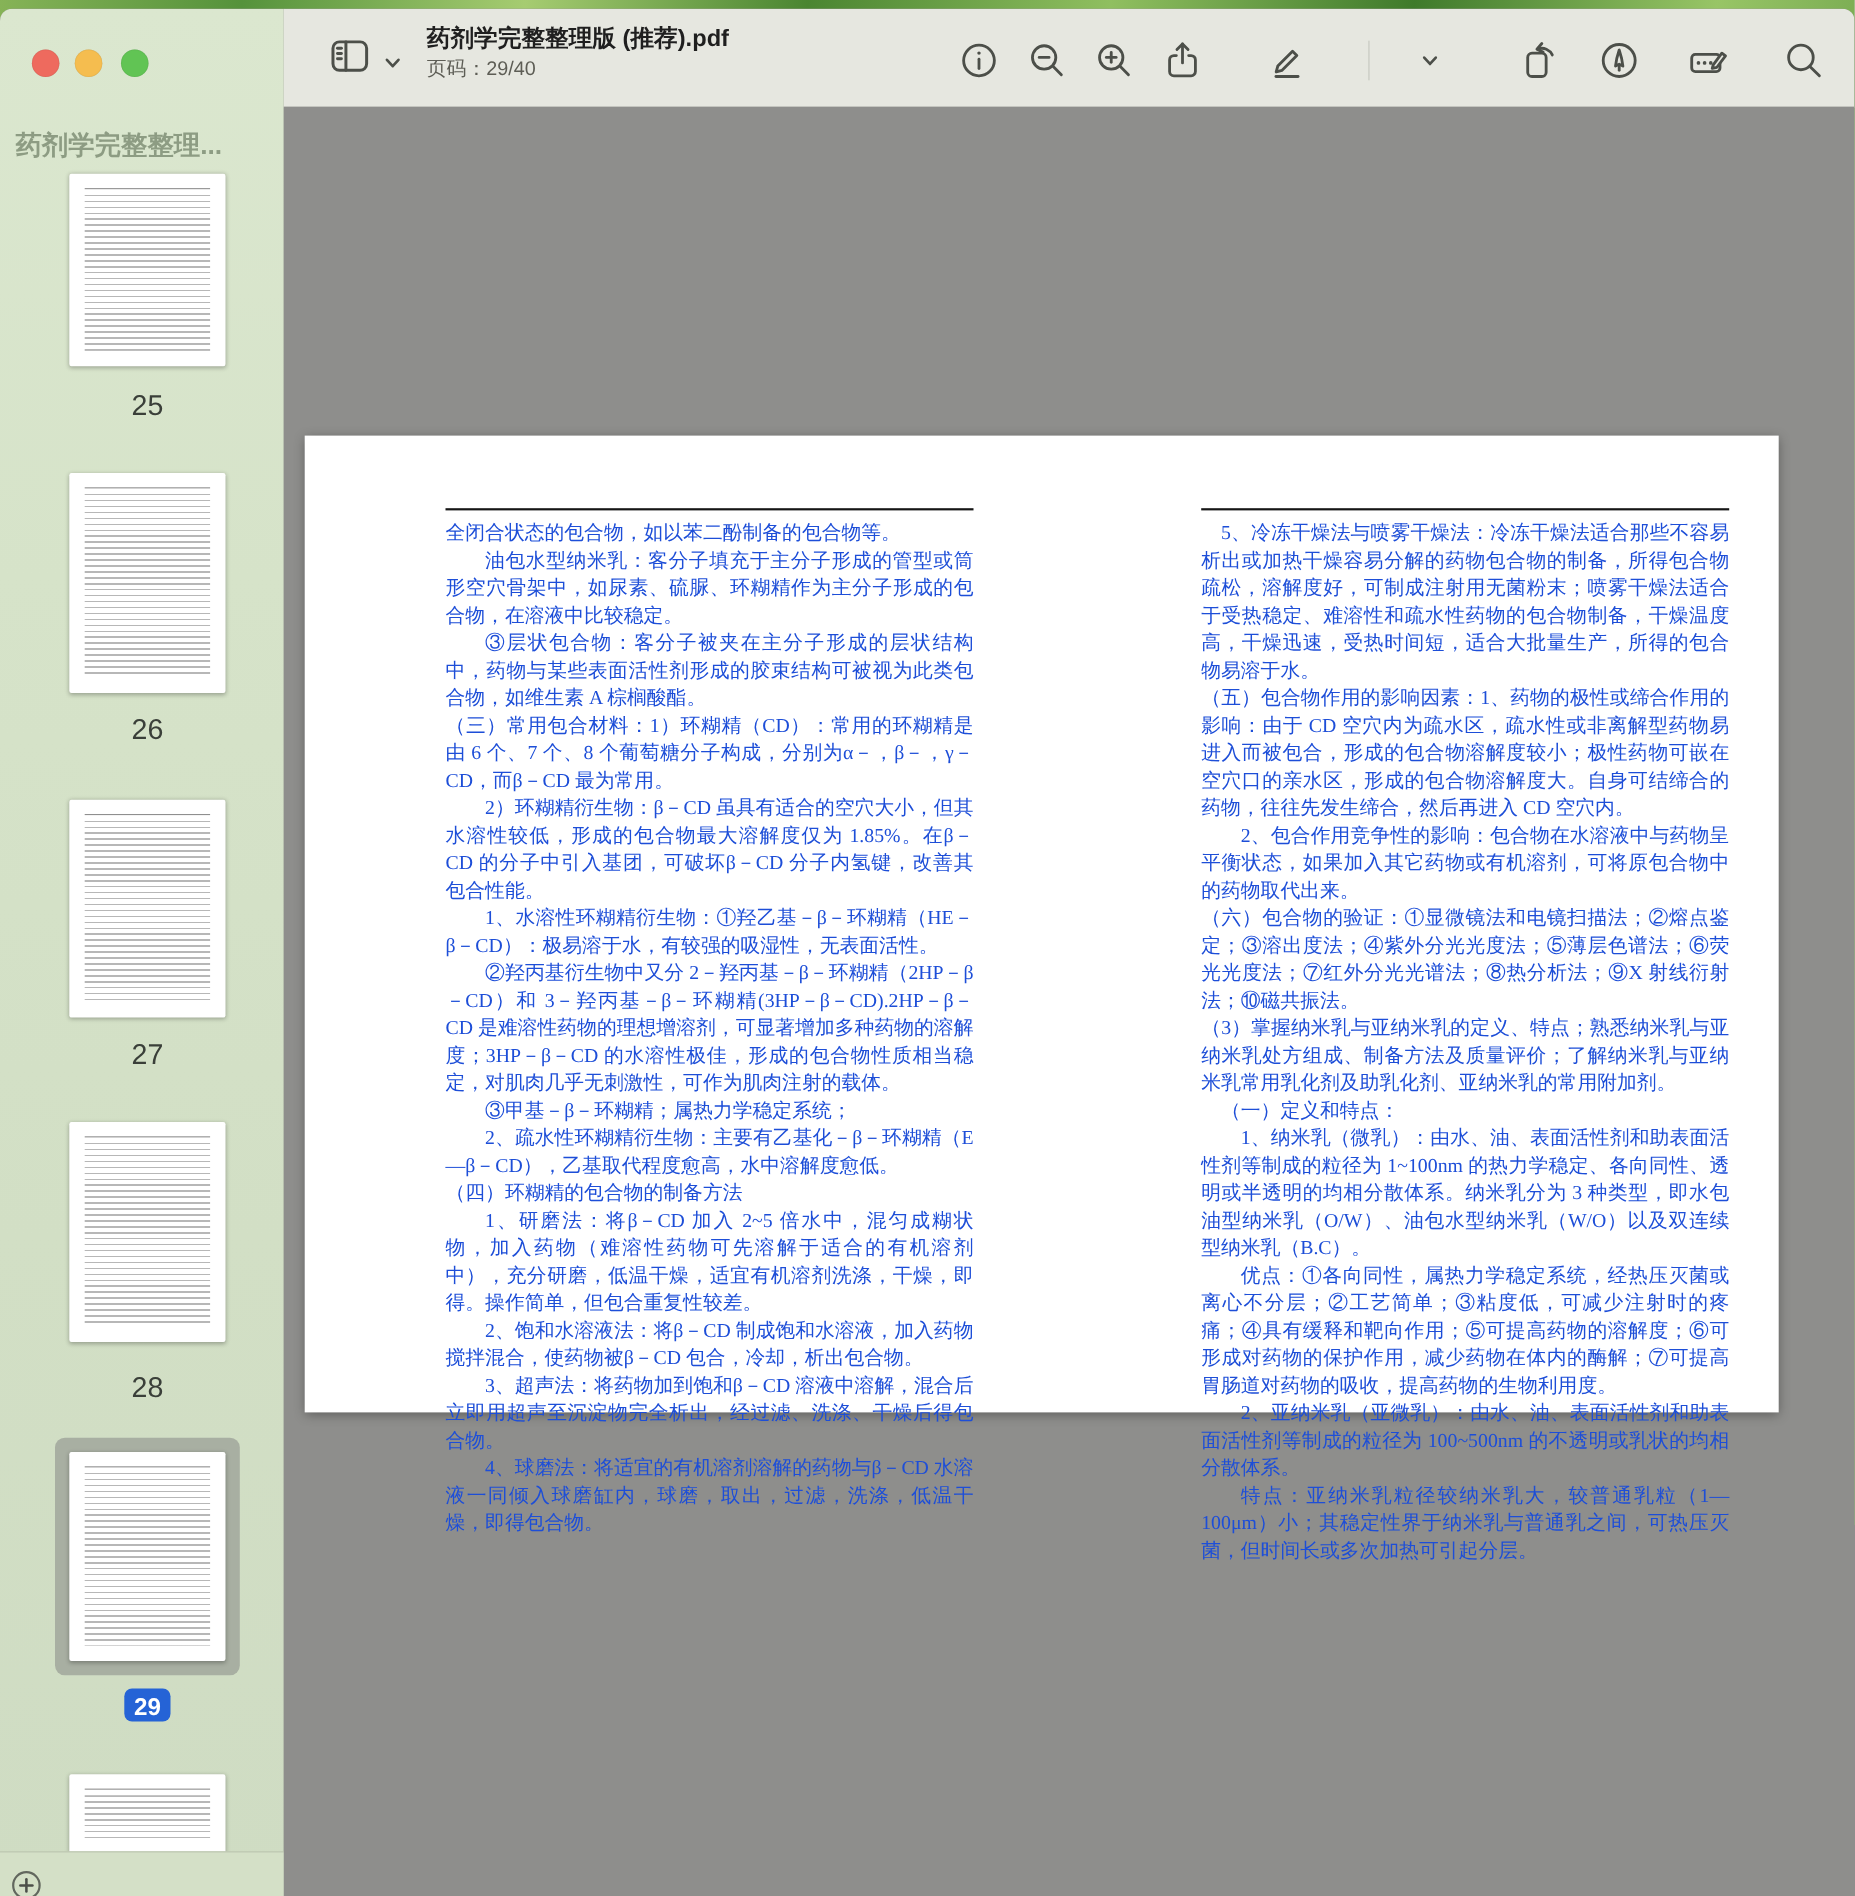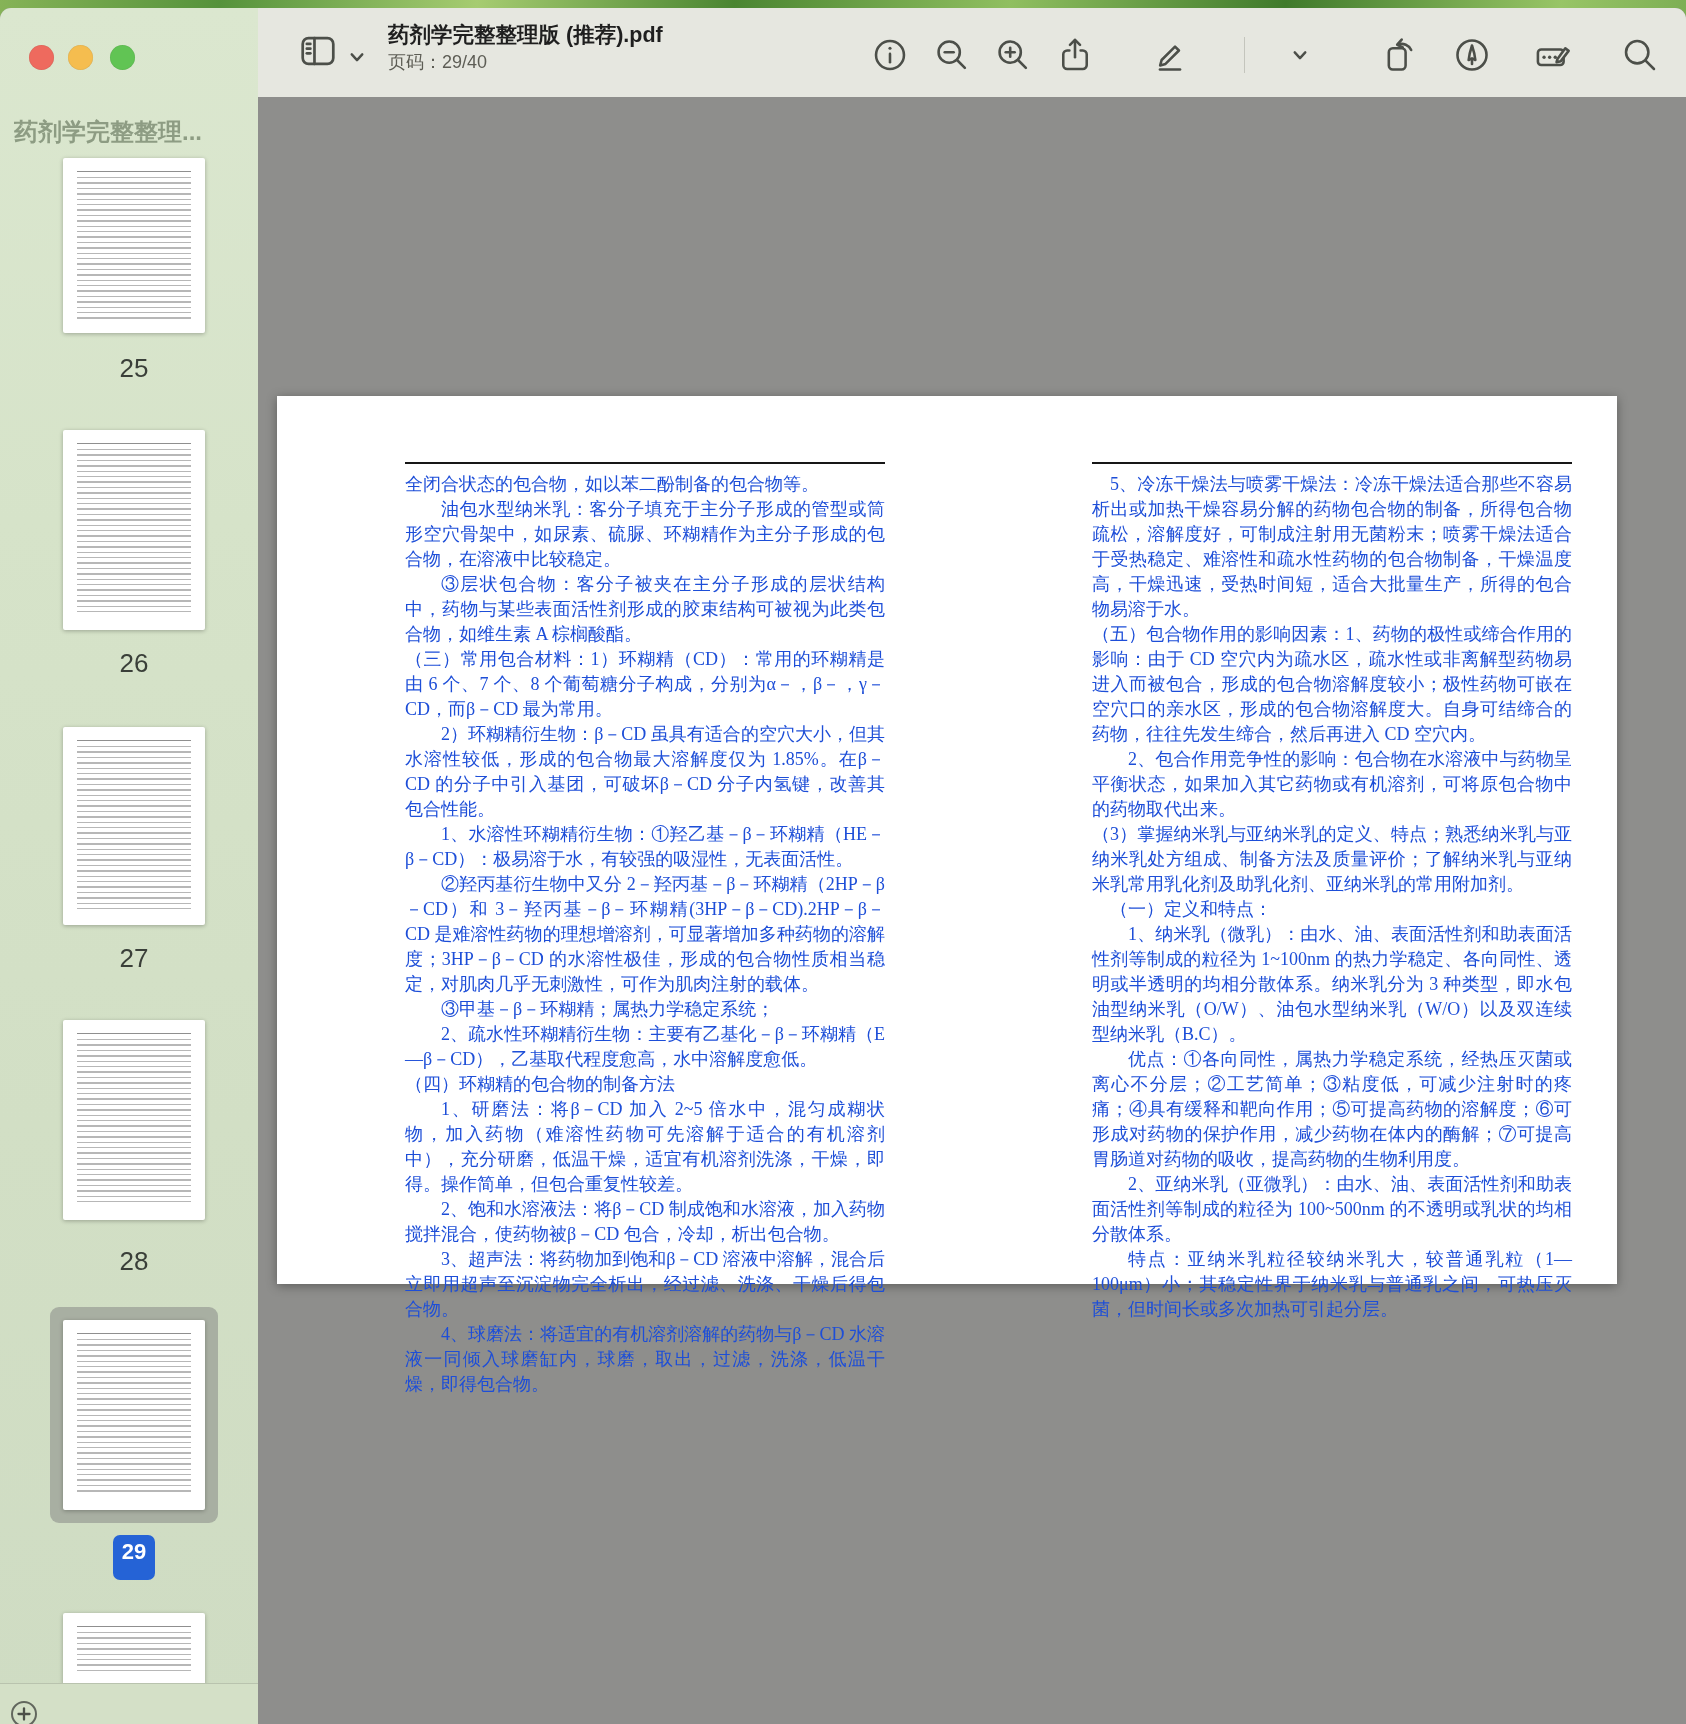--- a/index.html
+++ b/index.html
@@ -26,21 +26,21 @@
   .pagefake::after{content:"";position:absolute;left:14px;right:14px;top:13px;height:1.4px;background:#8f8f8f;}
   .t25{top:150px;height:175px;}
   .t26{top:422px;height:200px;}
   .t27{top:719px;height:198px;}
   .t28{top:1012px;height:200px;}
   .t30{top:1605px;height:72px;}
   .sel-ring{position:absolute;left:50px;top:1299px;width:168px;height:216px;background:#a8afa2;border-radius:9px;}
   .sel-ring .pagefake{left:13px;top:13px;height:190px;}
   .plabel{position:absolute;left:63px;width:142px;text-align:center;font-size:26px;color:#3a3f39;}
   .l25{top:345px;} .l26{top:640px;} .l27{top:935px;} .l28{top:1238px;}
-  .badge{position:absolute;left:113px;top:1527px;width:42px;height:45px;border-radius:7px;
+  .badge{position:absolute;left:113px;top:1527px;width:42px;height:30px;border-radius:7px;
     background:#2563d6;color:#fff;font-size:22px;font-weight:bold;text-align:center;line-height:33px;}
   .sb-bottom{position:absolute;left:0;right:0;top:1675px;bottom:0;background:#d4e0c7;border-top:1px solid #b9c3ae;}
   .plusbtn{position:absolute;left:11px;top:17px;width:26px;height:26px;border:2px solid #62675e;border-radius:50%;box-sizing:border-box;}
   .plusbtn svg{position:absolute;left:0;top:0;}
   
   .main{position:absolute;left:258px;right:0;top:0;bottom:0;}
   .toolbar{position:absolute;left:0;right:0;top:0;height:89px;background:#e6e7e0;border-bottom:1px solid #c6c7bf;}
   .tbi{position:absolute;top:27px;width:40px;height:40px;display:flex;align-items:center;justify-content:center;}
   .tb-toggle{left:40px;top:23px;}
   .tb-toggle-chev{left:88px;top:38px;width:22px;height:22px;}
@@ -222,20 +222,21 @@
               <p class="pp ind2">3、超声法：将药物加到饱和β－CD 溶液中溶解，混合后立即用超声至沉淀物完全析出，经过滤、洗涤、干燥后得包合物。</p>
               <p class="pp ind2">4、球磨法：将适宜的有机溶剂溶解的药物与β－CD 水溶液一同倾入球磨缸内，球磨，取出，过滤，洗涤，低温干燥，即得包合物。</p>
             </div>
         </div>
         <div class="col col-right">
           <div class="rule"></div>
           <div>
               <p class="pp ind1">5、冷冻干燥法与喷雾干燥法：冷冻干燥法适合那些不容易析出或加热干燥容易分解的药物包合物的制备，所得包合物疏松，溶解度好，可制成注射用无菌粉末；喷雾干燥法适合于受热稳定、难溶性和疏水性药物的包合物制备，干燥温度高，干燥迅速，受热时间短，适合大批量生产，所得的包合物易溶于水。</p>
               <p class="pp ind0">（五）包合物作用的影响因素：1、药物的极性或缔合作用的影响：由于 CD 空穴内为疏水区，疏水性或非离解型药物易进入而被包合，形成的包合物溶解度较小；极性药物可嵌在空穴口的亲水区，形成的包合物溶解度大。自身可结缔合的药物，往往先发生缔合，然后再进入 CD 空穴内。</p>
               <p class="pp ind2">2、包合作用竞争性的影响：包合物在水溶液中与药物呈平衡状态，如果加入其它药物或有机溶剂，可将原包合物中的药物取代出来。</p>
+              <p class="pp ind0">（六）包合物的验证：①显微镜法和电镜扫描法；②熔点鉴定；③溶出度法；④紫外分光光度法；⑤薄层色谱法；⑥荧光光度法；⑦红外分光光谱法；⑧热分析法；⑨X 射线衍射法；⑩磁共振法。</p>
               <p class="pp ind0">（3）掌握纳米乳与亚纳米乳的定义、特点；熟悉纳米乳与亚纳米乳处方组成、制备方法及质量评价；了解纳米乳与亚纳米乳常用乳化剂及助乳化剂、亚纳米乳的常用附加剂。</p>
               <p class="pp ind1">（一）定义和特点：</p>
               <p class="pp ind2">1、纳米乳（微乳）：由水、油、表面活性剂和助表面活性剂等制成的粒径为 1~100nm 的热力学稳定、各向同性、透明或半透明的均相分散体系。纳米乳分为 3 种类型，即水包油型纳米乳（O/W）、油包水型纳米乳（W/O）以及双连续型纳米乳（B.C）。</p>
               <p class="pp ind2">优点：①各向同性，属热力学稳定系统，经热压灭菌或离心不分层；②工艺简单；③粘度低，可减少注射时的疼痛；④具有缓释和靶向作用；⑤可提高药物的溶解度；⑥可形成对药物的保护作用，减少药物在体内的酶解；⑦可提高胃肠道对药物的吸收，提高药物的生物利用度。</p>
               <p class="pp ind2">2、亚纳米乳（亚微乳）：由水、油、表面活性剂和助表面活性剂等制成的粒径为 100~500nm 的不透明或乳状的均相分散体系。</p>
               <p class="pp ind2">特点：亚纳米乳粒径较纳米乳大，较普通乳粒（1— 100μm）小；其稳定性界于纳米乳与普通乳之间，可热压灭菌，但时间长或多次加热可引起分层。</p>
             </div>
         </div>
       </div>
     </div>

